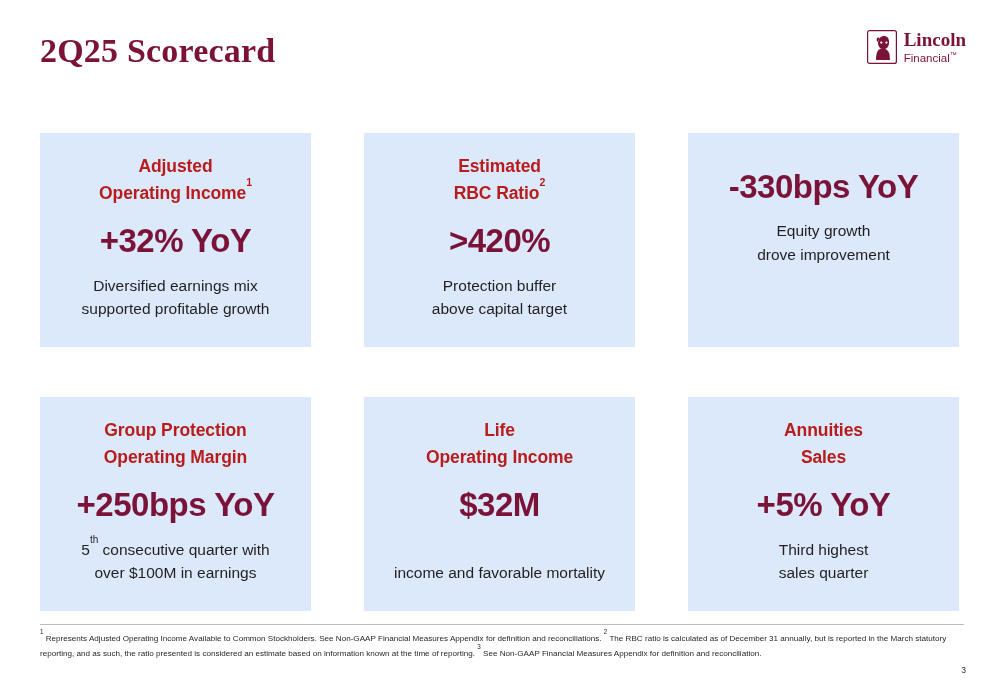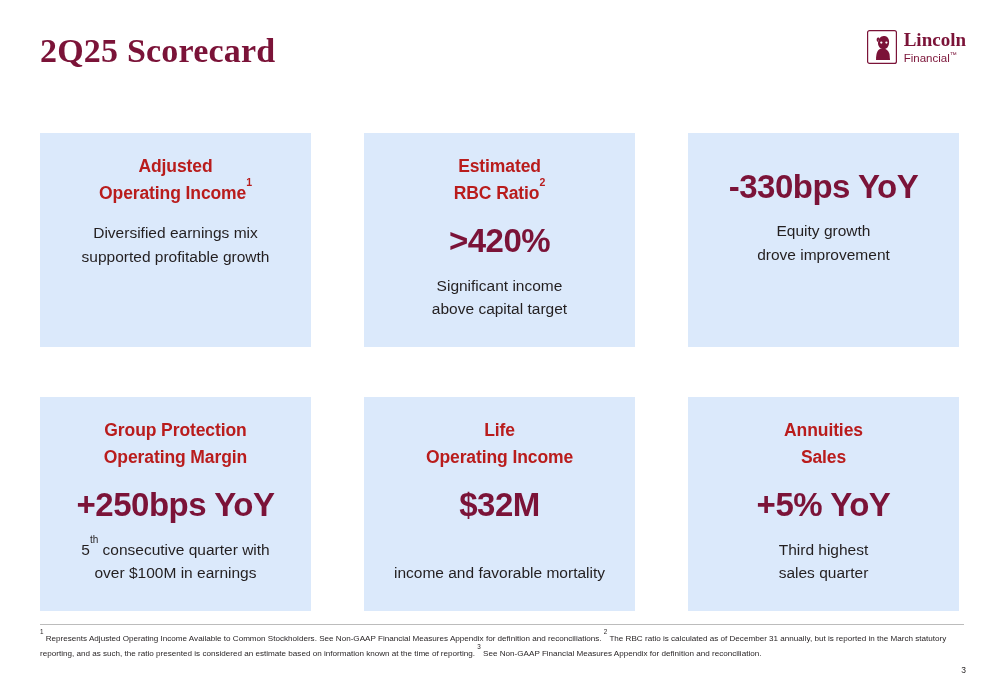--- a/index.html
+++ b/index.html
@@ -193,34 +193,35 @@
     </div>
   </div>
 
   <div class="grid">
 
     <div class="card">
       <div class="card-label">
         <span>Adjusted</span><br>
         <span>Operating Income</span><sup>1</sup>
       </div>
+      <div class="card-value">+32% YoY</div>
       <div class="card-desc">
         <span>Diversified earnings mix</span><br>
         <span>supported profitable growth</span>
       </div>
     </div>
 
     <div class="card">
       <div class="card-label">
         <span>Estimated</span><br>
         <span>RBC Ratio</span><sup>2</sup>
       </div>
       <div class="card-value">&gt;420%</div>
       <div class="card-desc">
-        <span>Significant income</span><br>
+        <span>Protection buffer</span><br>
         <span>above capital target</span>
       </div>
     </div>
 
     <div class="card">
       <div class="card-value">-330bps YoY</div>
       <div class="card-desc">
         <span>Equity growth</span><br>
         <span>drove improvement</span>
       </div>

